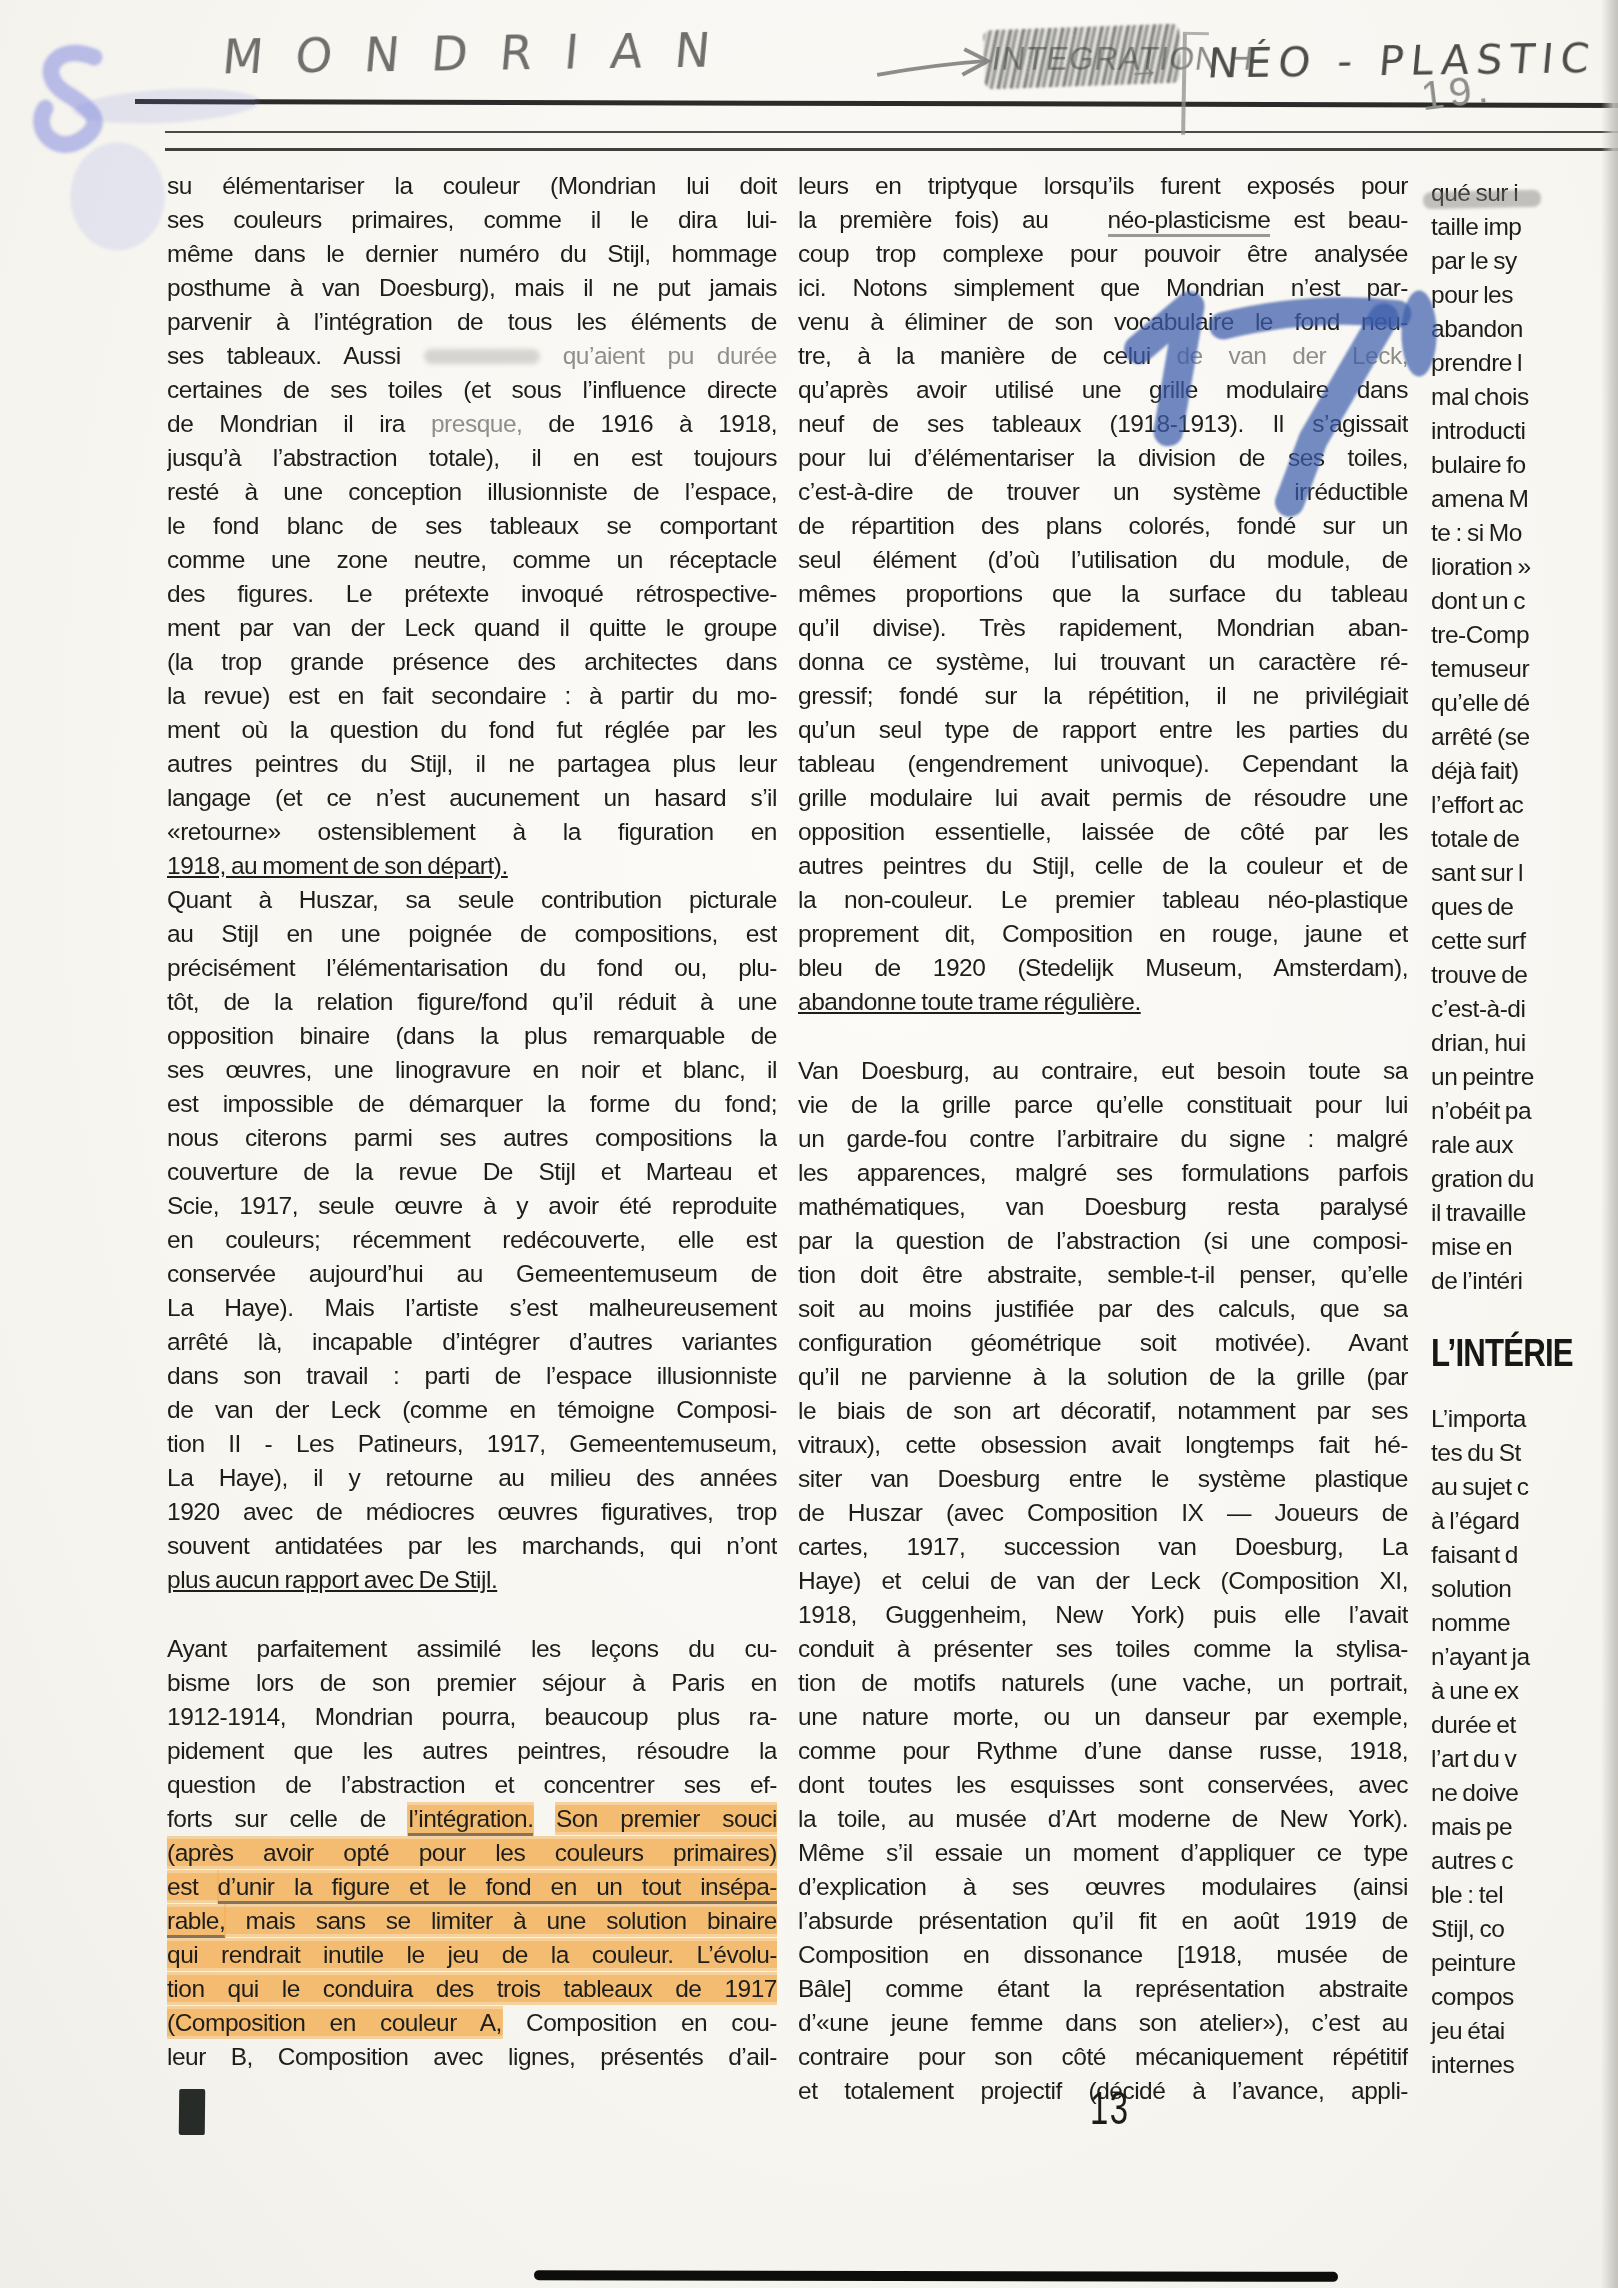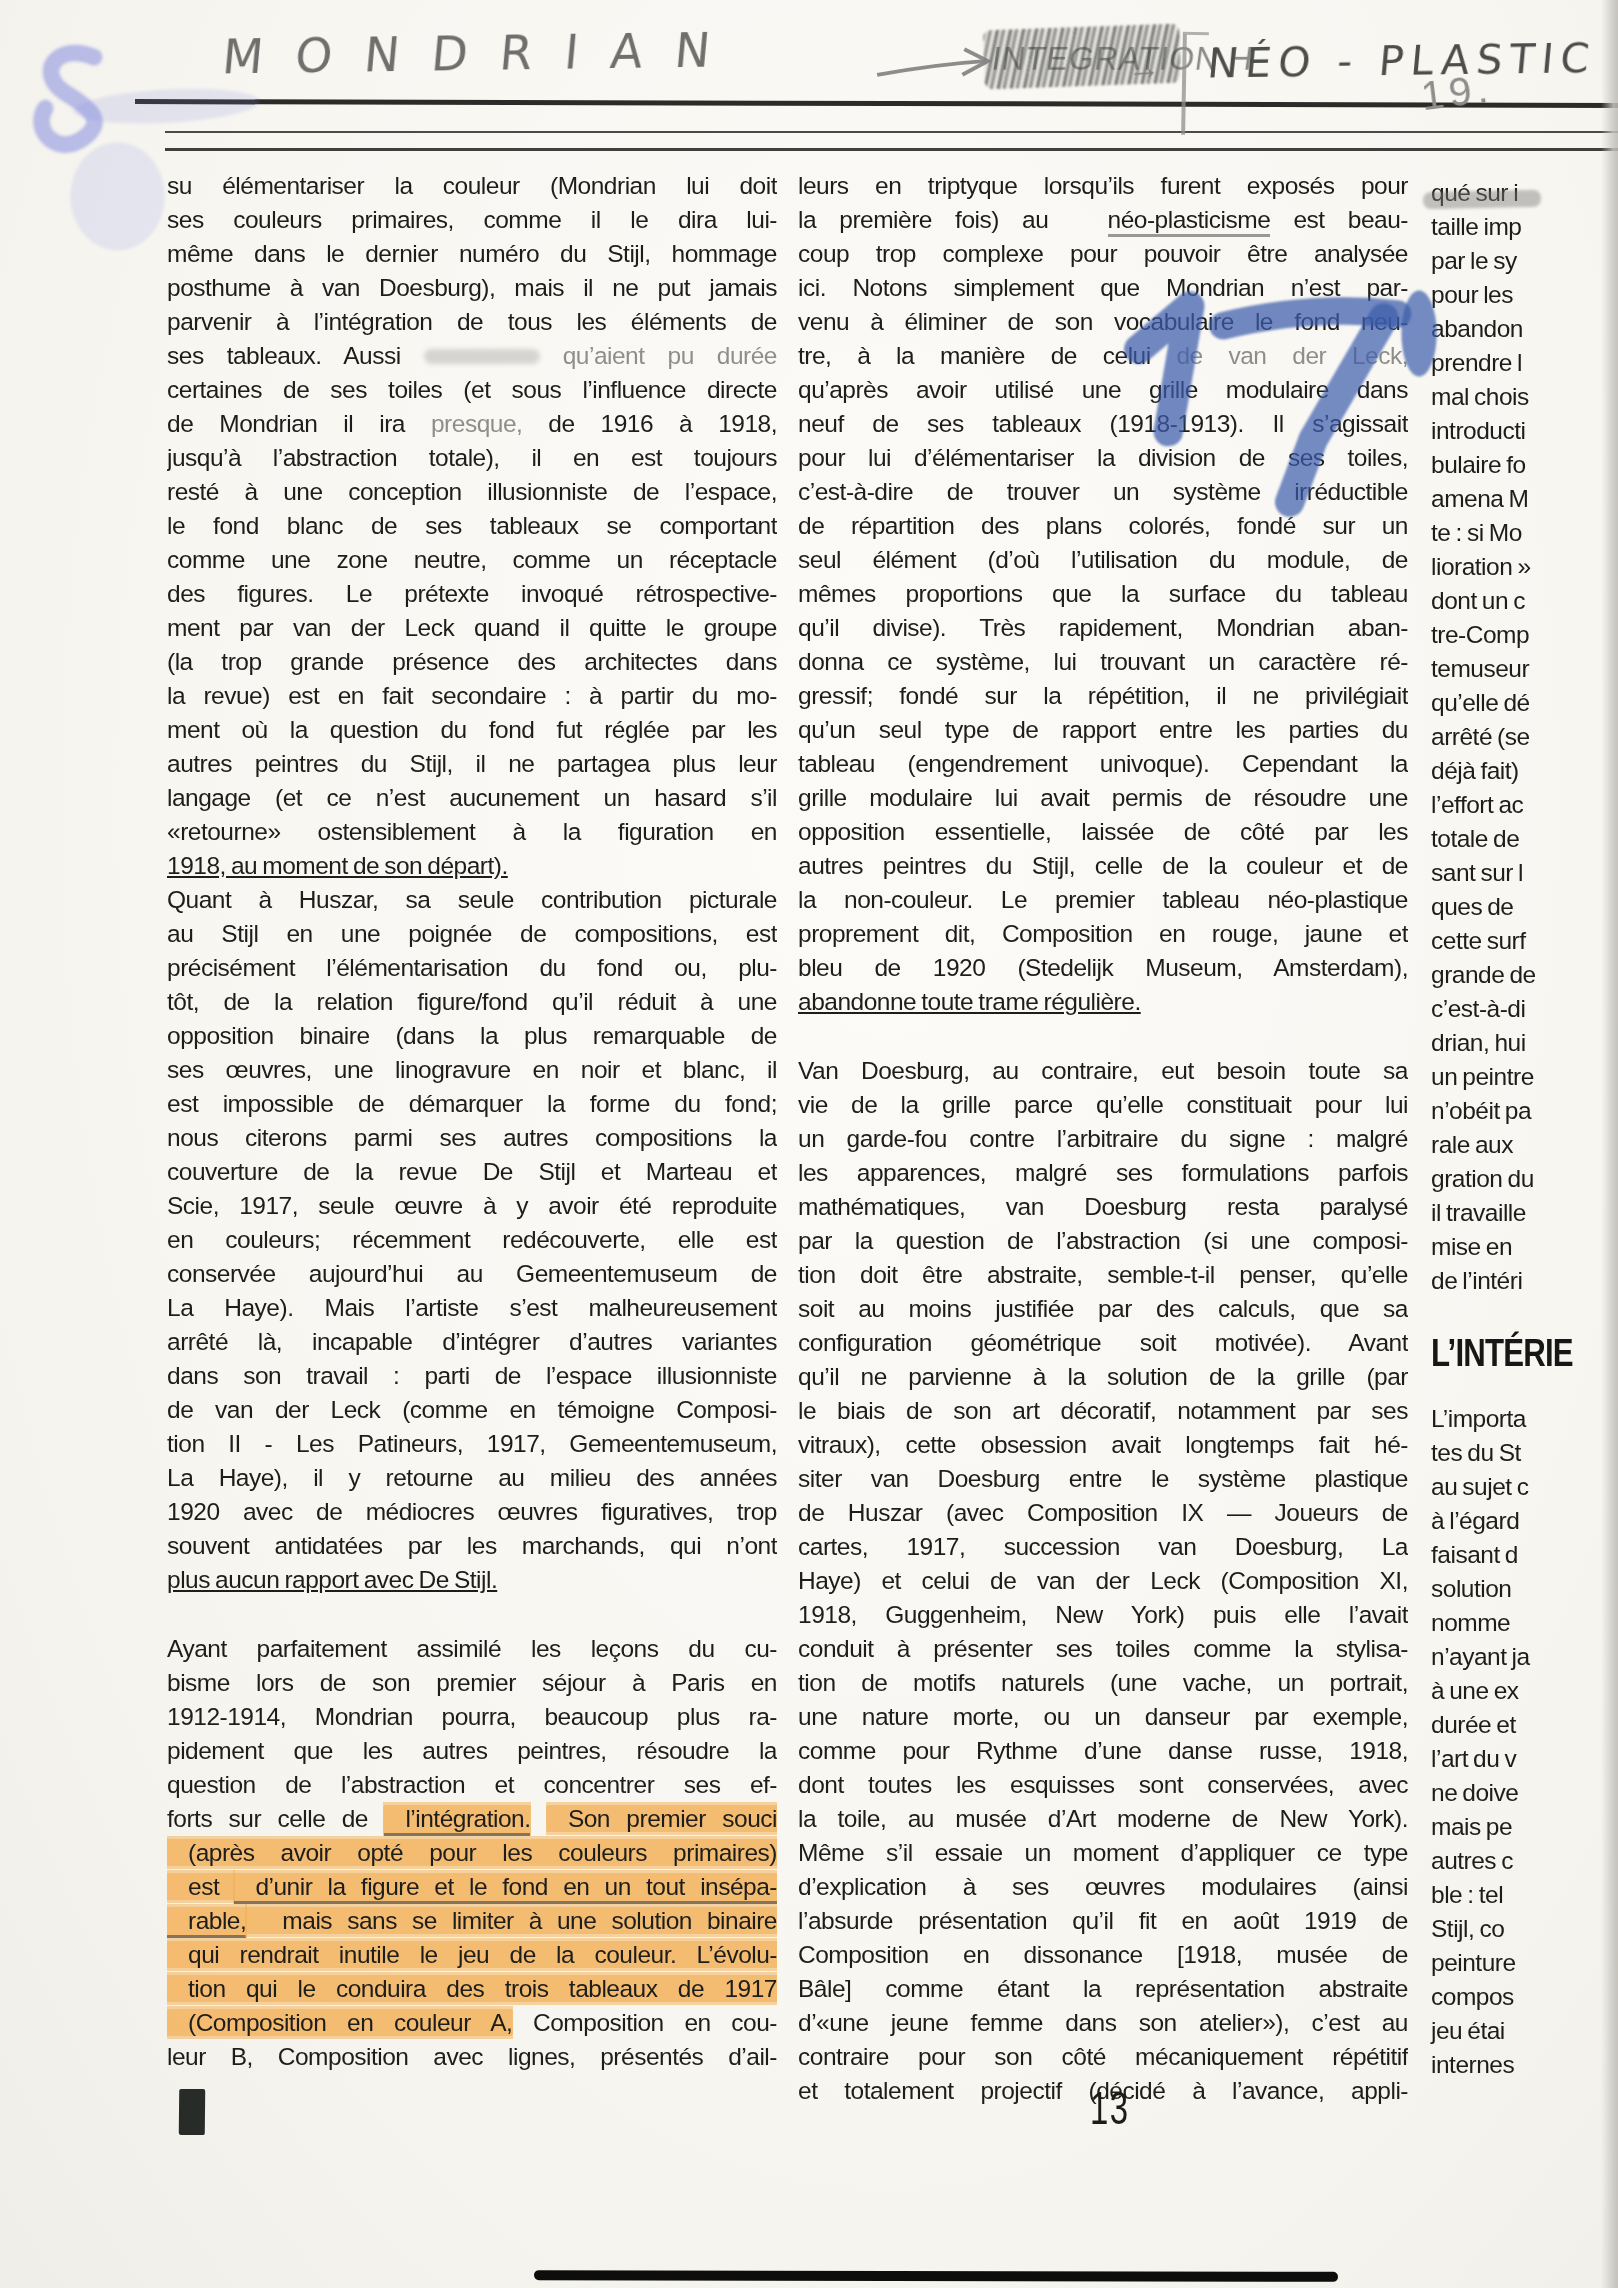--- a/index.html
+++ b/index.html
@@ -35,21 +35,21 @@
   .col{position:absolute;font-size:24.5px;letter-spacing:-0.5px;word-spacing:-1.2px;line-height:34px;}
   .col-left{left:167px;top:169px;width:610px;}
   .col-middle{left:798px;top:169px;width:610px;}
   .col-right{left:1431px;top:176px;width:245px;}
   .line{height:34px;overflow:hidden;text-align:justify;text-align-last:justify;}
   .line.end{text-align-last:left;text-decoration:underline;}
   .col-right .line{text-align:left;text-align-last:left;white-space:nowrap;overflow:visible;}
   .seg{}
   .seg.i{}
   .seg.fade{color:rgba(70,70,68,.6);filter:blur(0.4px);}
-  .seg.hl{background:var(--hl);box-shadow:0 2px 0 1px var(--hl-soft), 0 -2px 0 1px var(--hl-soft);padding-left:21px;}
+  .seg.hl{background:var(--hl);box-shadow:0 2px 0 1px var(--hl-soft), 0 -2px 0 1px var(--hl-soft);}
   .seg.pu{border-bottom:3.9px solid rgba(85,85,83,.7);padding-bottom:1px;}
   .seg.puh{border-bottom:4.9px solid rgba(100,100,98,.65);
         box-shadow:0 8.8px 2.9px -3.9px rgba(125,125,123,.4);padding-bottom:1px;margin-left:36px;}
   .seg.sm{display:inline-block;width:116px;height:14.7px;border-radius:7.8px;background:#9f9f9d;
         filter:blur(2.9px);opacity:.4;}
   .col-heading{font-weight:700;font-size:39px;letter-spacing:-1px;transform:scaleX(.8);
         transform-origin:left;white-space:nowrap;height:57px;line-height:57px;color:#171715;}
   
   svg.overlay{position:absolute;left:0;top:0;z-index:6;pointer-events:none;}
   .pencil-strike{position:absolute;left:1423px;top:191px;width:118px;height:16.7px;
@@ -219,21 +219,21 @@
     <div class="line"><span class="seg i">tre-Comp</span></div>
     <div class="line"><span class="seg">temuseur</span></div>
     <div class="line"><span class="seg">qu’elle dé</span></div>
     <div class="line"><span class="seg">arrêté (se</span></div>
     <div class="line"><span class="seg">déjà fait)</span></div>
     <div class="line"><span class="seg">l’effort ac</span></div>
     <div class="line"><span class="seg">totale de</span></div>
     <div class="line"><span class="seg">sant sur l</span></div>
     <div class="line"><span class="seg">ques de</span></div>
     <div class="line"><span class="seg">cette surf</span></div>
-    <div class="line"><span class="seg">grande de</span></div>
+    <div class="line"><span class="seg">trouve de</span></div>
     <div class="line"><span class="seg">c’est-à-di</span></div>
     <div class="line"><span class="seg">drian, hui</span></div>
     <div class="line"><span class="seg">un peintre</span></div>
     <div class="line"><span class="seg">n’obéit pa</span></div>
     <div class="line"><span class="seg">rale aux</span></div>
     <div class="line"><span class="seg">gration du</span></div>
     <div class="line"><span class="seg">il travaille</span></div>
     <div class="line"><span class="seg">mise en</span></div>
     <div class="line"><span class="seg">de l’intéri</span></div>
     <div style="height: 25.5px;"></div>

